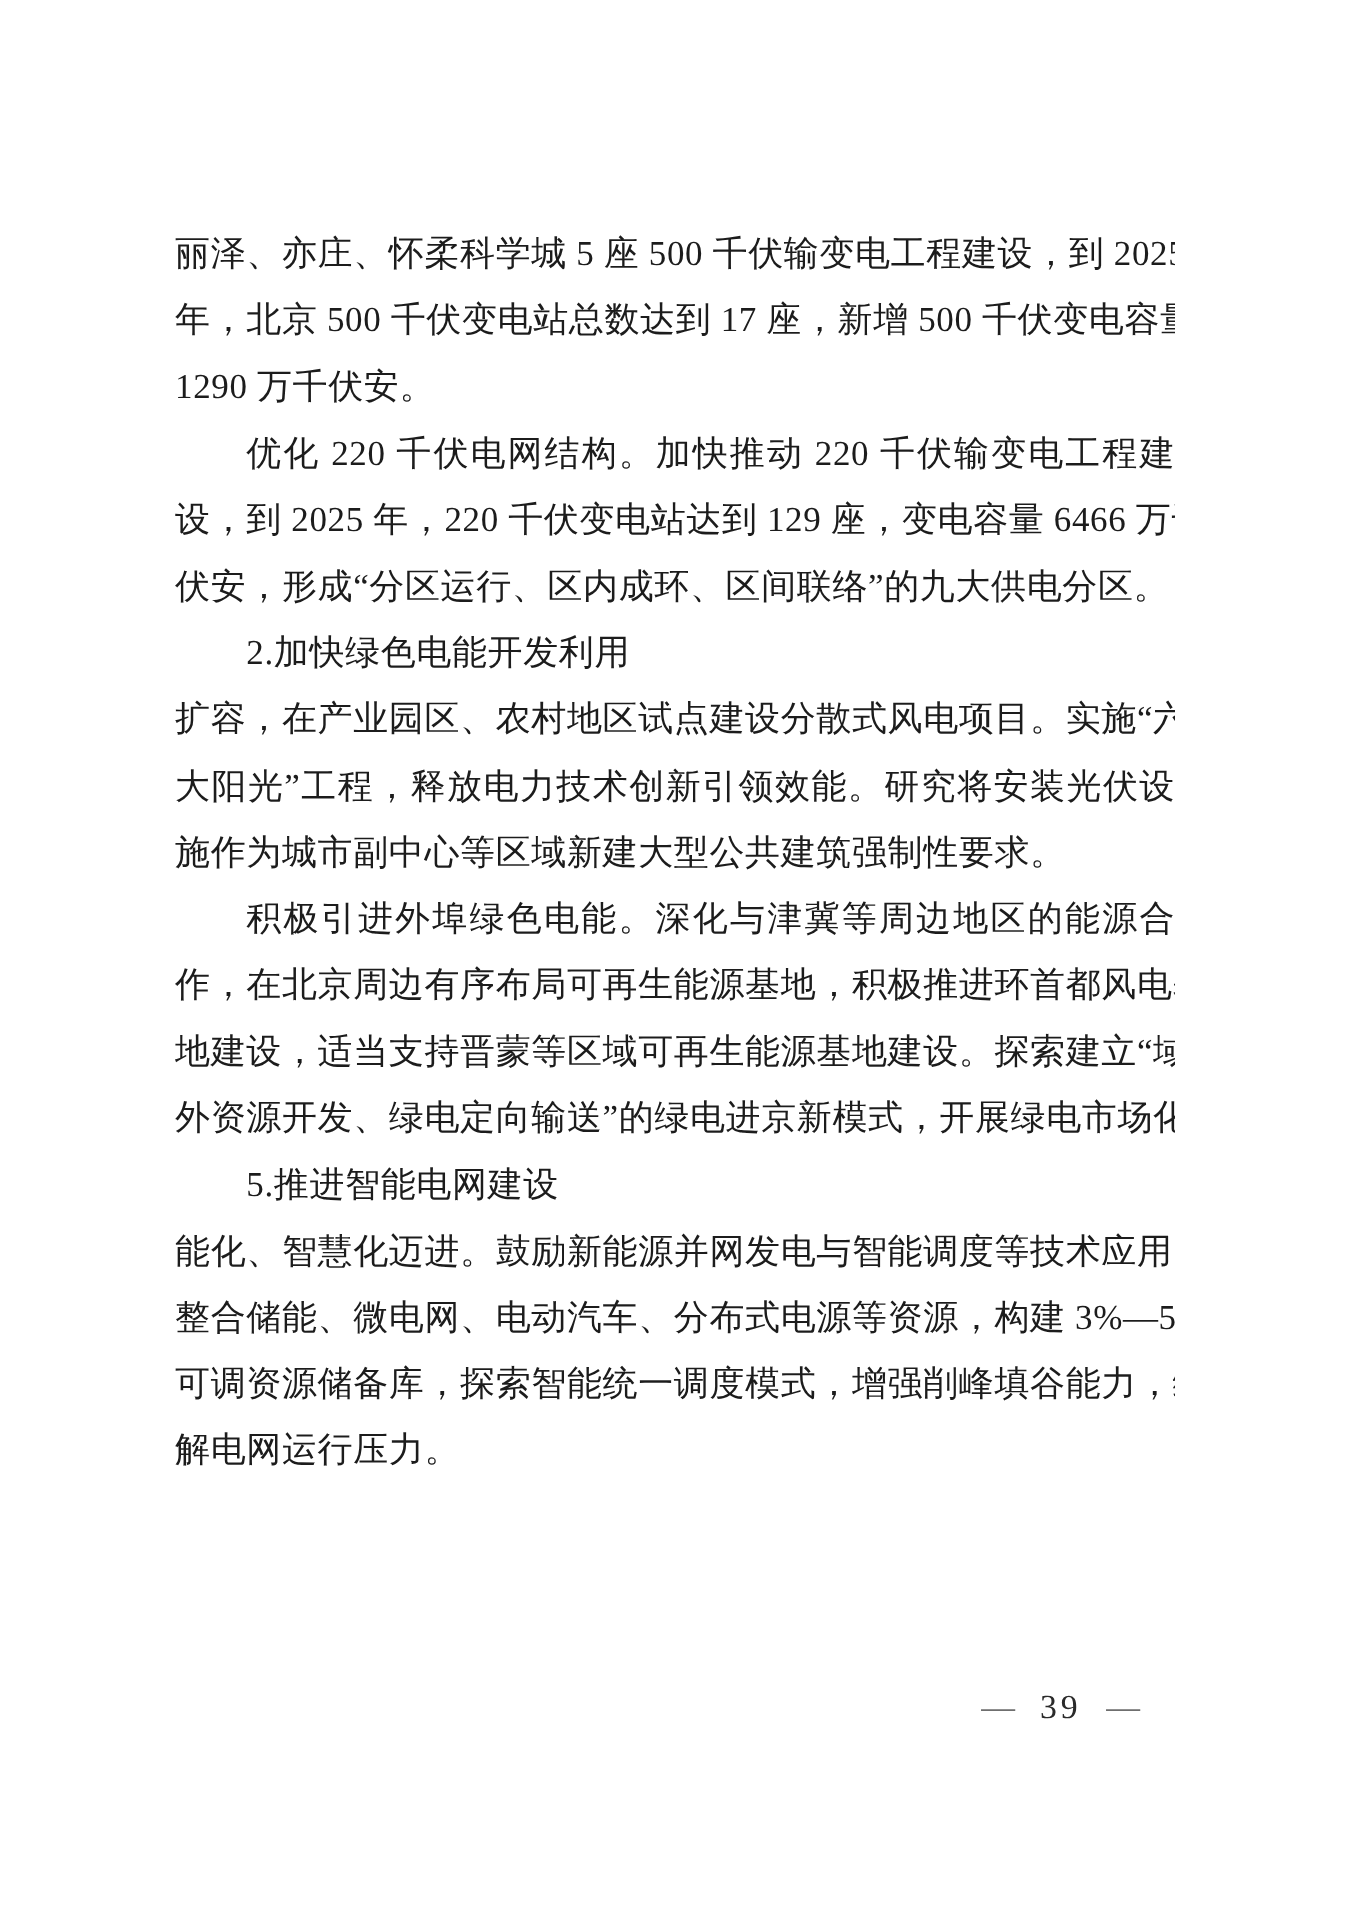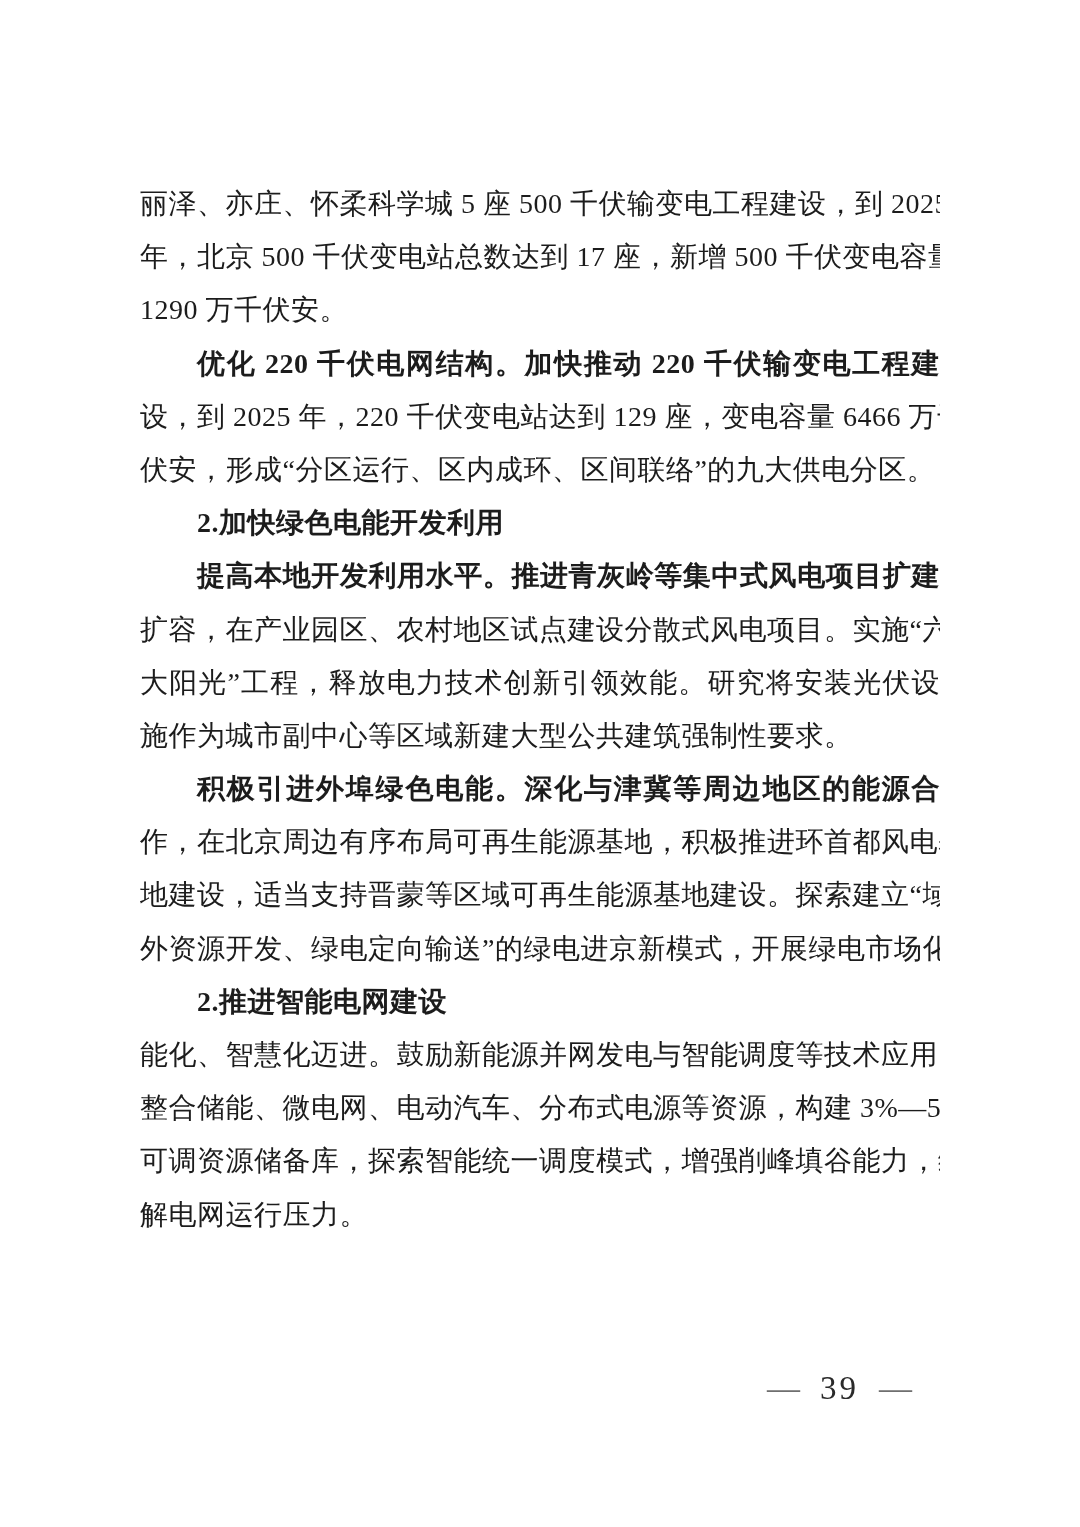--- a/index.html
+++ b/index.html
@@ -31,30 +31,28 @@
     text-align-last: justify;
     overflow: hidden;
     white-space: nowrap;
   }
   .line.no-justify {
     text-align: center;
     text-align-last: left;
   }
   .line.indent {
     text-indent: 57px;
-    font-weight: bold;
   }
   .page-number {
     position: absolute;
     top: 1350px;
     right: 168px;
-    font-size: 33px;
+    font-size: 27px;
     color: #2a2a2a;
     white-space: nowrap;
-    margin-top: 20px;
   }
   .page-number .dash {
     color: #6f6f6f;
     letter-spacing: 0;
   }
   .page-number .num {
     margin: 0 20px;
     color: #2a2a2a;
     letter-spacing: 3px;
   }
@@ -64,29 +62,28 @@
 
 <div class="page">
   <div class="content" id="content">
       <div class="line">丽泽、亦庄、怀柔科学城 5 座 500 千伏输变电工程建设，到 2025</div>
       <div class="line">年，北京 500 千伏变电站总数达到 17 座，新增 500 千伏变电容量</div>
       <div class="line no-justify">1290 万千伏安。</div>
       <div class="line indent">优化 220 千伏电网结构。加快推动 220 千伏输变电工程建</div>
       <div class="line">设，到 2025 年，220 千伏变电站达到 129 座，变电容量 6466 万千</div>
       <div class="line no-justify">伏安，形成“分区运行、区内成环、区间联络”的九大供电分区。</div>
       <div class="line indent no-justify">2.加快绿色电能开发利用</div>
-      <div class="line indent">提高本地开发利用水平。推进青灰岭等集中式风电项目扩建</div>
       <div class="line">扩容，在产业园区、农村地区试点建设分散式风电项目。实施“六</div>
       <div class="line">大阳光”工程，释放电力技术创新引领效能。研究将安装光伏设</div>
       <div class="line no-justify">施作为城市副中心等区域新建大型公共建筑强制性要求。</div>
       <div class="line indent">积极引进外埠绿色电能。深化与津冀等周边地区的能源合</div>
       <div class="line">作，在北京周边有序布局可再生能源基地，积极推进环首都风电基</div>
       <div class="line">地建设，适当支持晋蒙等区域可再生能源基地建设。探索建立“域</div>
       <div class="line">外资源开发、绿电定向输送”的绿电进京新模式，开展绿电市场化</div>
-      <div class="line indent no-justify">2.推进智能电网建设</div>
+      <div class="line indent no-justify">5.推进智能电网建设</div>
       <div class="line">能化、智慧化迈进。鼓励新能源并网发电与智能调度等技术应用，</div>
       <div class="line">整合储能、微电网、电动汽车、分布式电源等资源，构建 3%—5%</div>
       <div class="line">可调资源储备库，探索智能统一调度模式，增强削峰填谷能力，缓</div>
       <div class="line no-justify">解电网运行压力。</div>
     </div>
   <div class="page-number">
     <span class="dash">—</span><span class="num">39</span><span class="dash">—</span>
   </div>
 </div>
 

